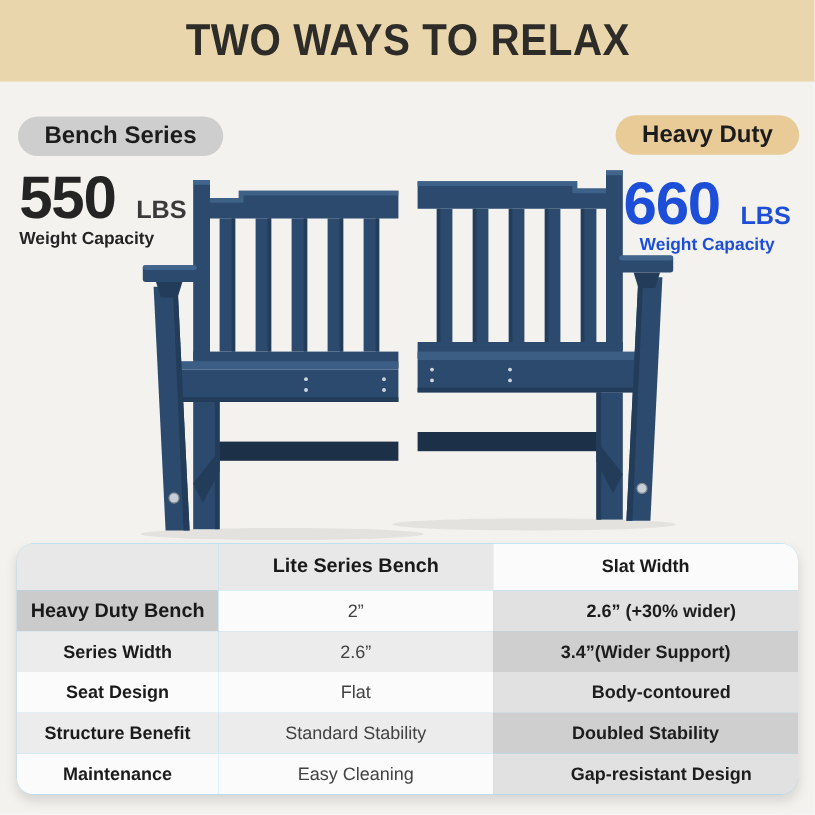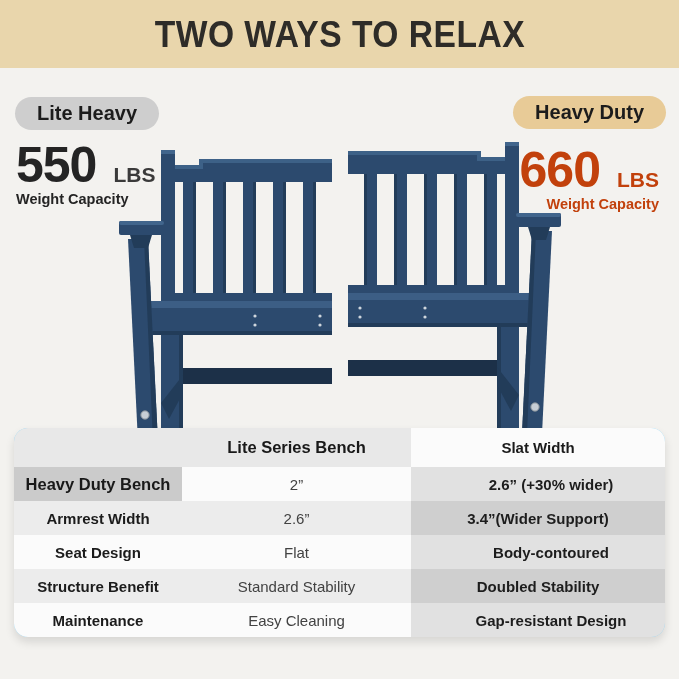--- a/index.html
+++ b/index.html
@@ -29,27 +29,27 @@
   .badge-lite{left:15px;top:97px;background:#cecece;}
   .badge-heavy{right:13px;top:96px;background:#e8cb97;}
   
   .weight{position:absolute;white-space:nowrap;}
   .weight .row{display:flex;align-items:baseline;gap:12px;}
   .weight .num{font-size:50px;font-weight:800;line-height:48px;letter-spacing:-1px;}
   .weight .unit{font-size:21px;font-weight:700;margin-left:5px;}
   .weight .cap{font-size:14.5px;font-weight:700;margin-top:2px;}
   .weight-lite{left:16px;top:141px;color:#242424;}
   .weight-lite .unit{color:#3a3a3a;}
-  .weight-heavy{right:20px;top:146px;color:#c2410c;text-align:right;}
+  .weight-heavy{right:20px;top:146px;color:#1d4ed8;text-align:center;}
   .weight-heavy .row{justify-content:flex-end;}
   
   .bench{position:absolute;left:95px;top:135px;width:490px;height:320px;}
   
   .table-card{
-    position:absolute;left:14px;top:428px;width:651px;height:209px;
+    position:absolute;left:14px;top:453px;width:651px;height:209px;
     border-radius:14px;overflow:hidden;
     box-shadow:0 5px 10px rgba(0,0,0,.12);
     display:grid;
     grid-template-columns:168px 229px 254px;
     grid-template-rows:39px repeat(5,34px);
     background:#7dd3fc;
   }
   .cell{
     display:flex;align-items:center;justify-content:center;
     font-size:15px;white-space:nowrap;
@@ -65,21 +65,21 @@
 </style>
 </head>
 <body>
 
 <div class="page">
 
   <div class="band">
     <h1>TWO WAYS TO RELAX</h1>
   </div>
 
-  <div class="badge badge-lite">Lite Heavy</div>
+  <div class="badge badge-lite">Bench Series</div>
   <div class="badge badge-heavy">Heavy Duty</div>
 
   <div class="weight weight-lite">
     <div class="row">
       <span class="num">550</span>
       <span class="unit">LBS</span>
     </div>
     <div class="cap">Weight Capacity</div>
   </div>
 
@@ -146,21 +146,21 @@
   <div class="table-card">
 
     <div class="cell bgh12"></div>
     <div class="cell bgh12 hd">Lite Series Bench</div>
     <div class="cell bga12 c-label">Slat Width</div>
 
     <div class="cell bgh3 hd">Heavy Duty Bench</div>
     <div class="cell bga12 c-lite">2”</div>
     <div class="cell bga3 c-heavy">2.6” (+30% wider)</div>
 
-    <div class="cell bgb12 c-label">Armrest Width</div>
+    <div class="cell bgb12 c-label">Series Width</div>
     <div class="cell bgb12 c-lite">2.6”</div>
     <div class="cell bgb3 c-heavy">3.4”(Wider Support)</div>
 
     <div class="cell bga12 c-label">Seat Design</div>
     <div class="cell bga12 c-lite">Flat</div>
     <div class="cell bga3 c-heavy">Body-contoured</div>
 
     <div class="cell bgb12 c-label">Structure Benefit</div>
     <div class="cell bgb12 c-lite">Standard Stability</div>
     <div class="cell bgb3 c-heavy">Doubled Stability</div>

